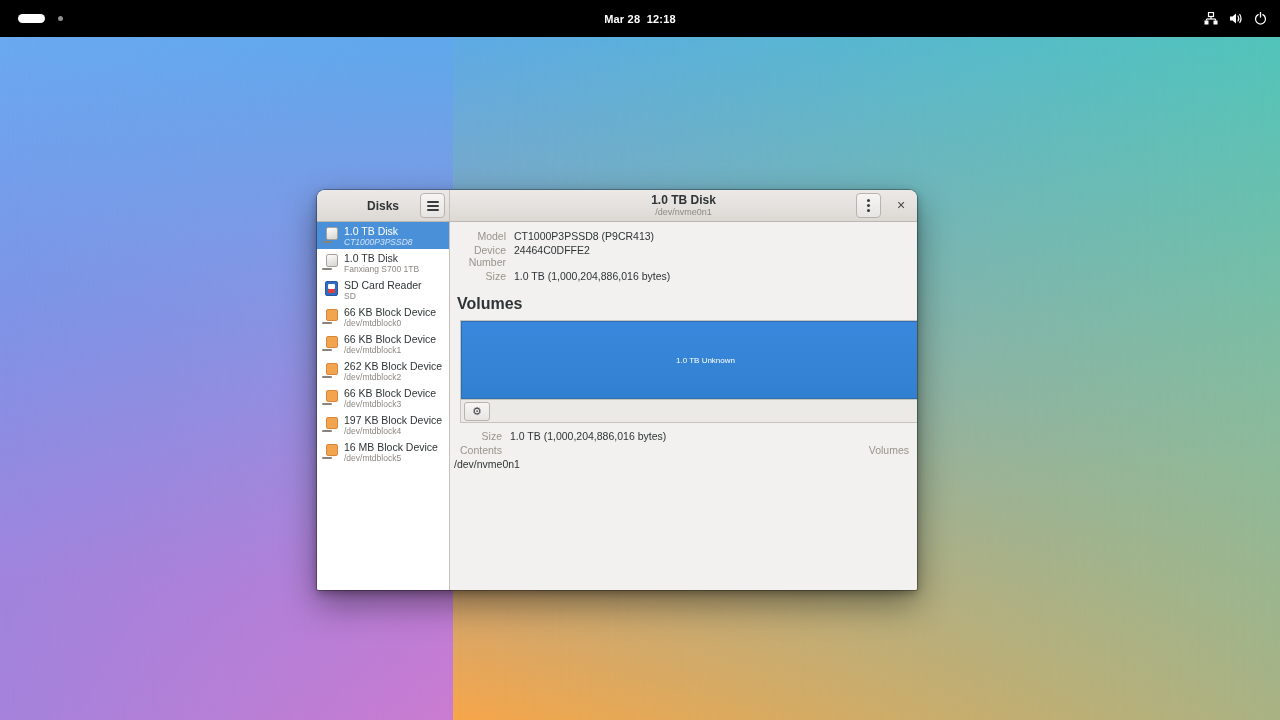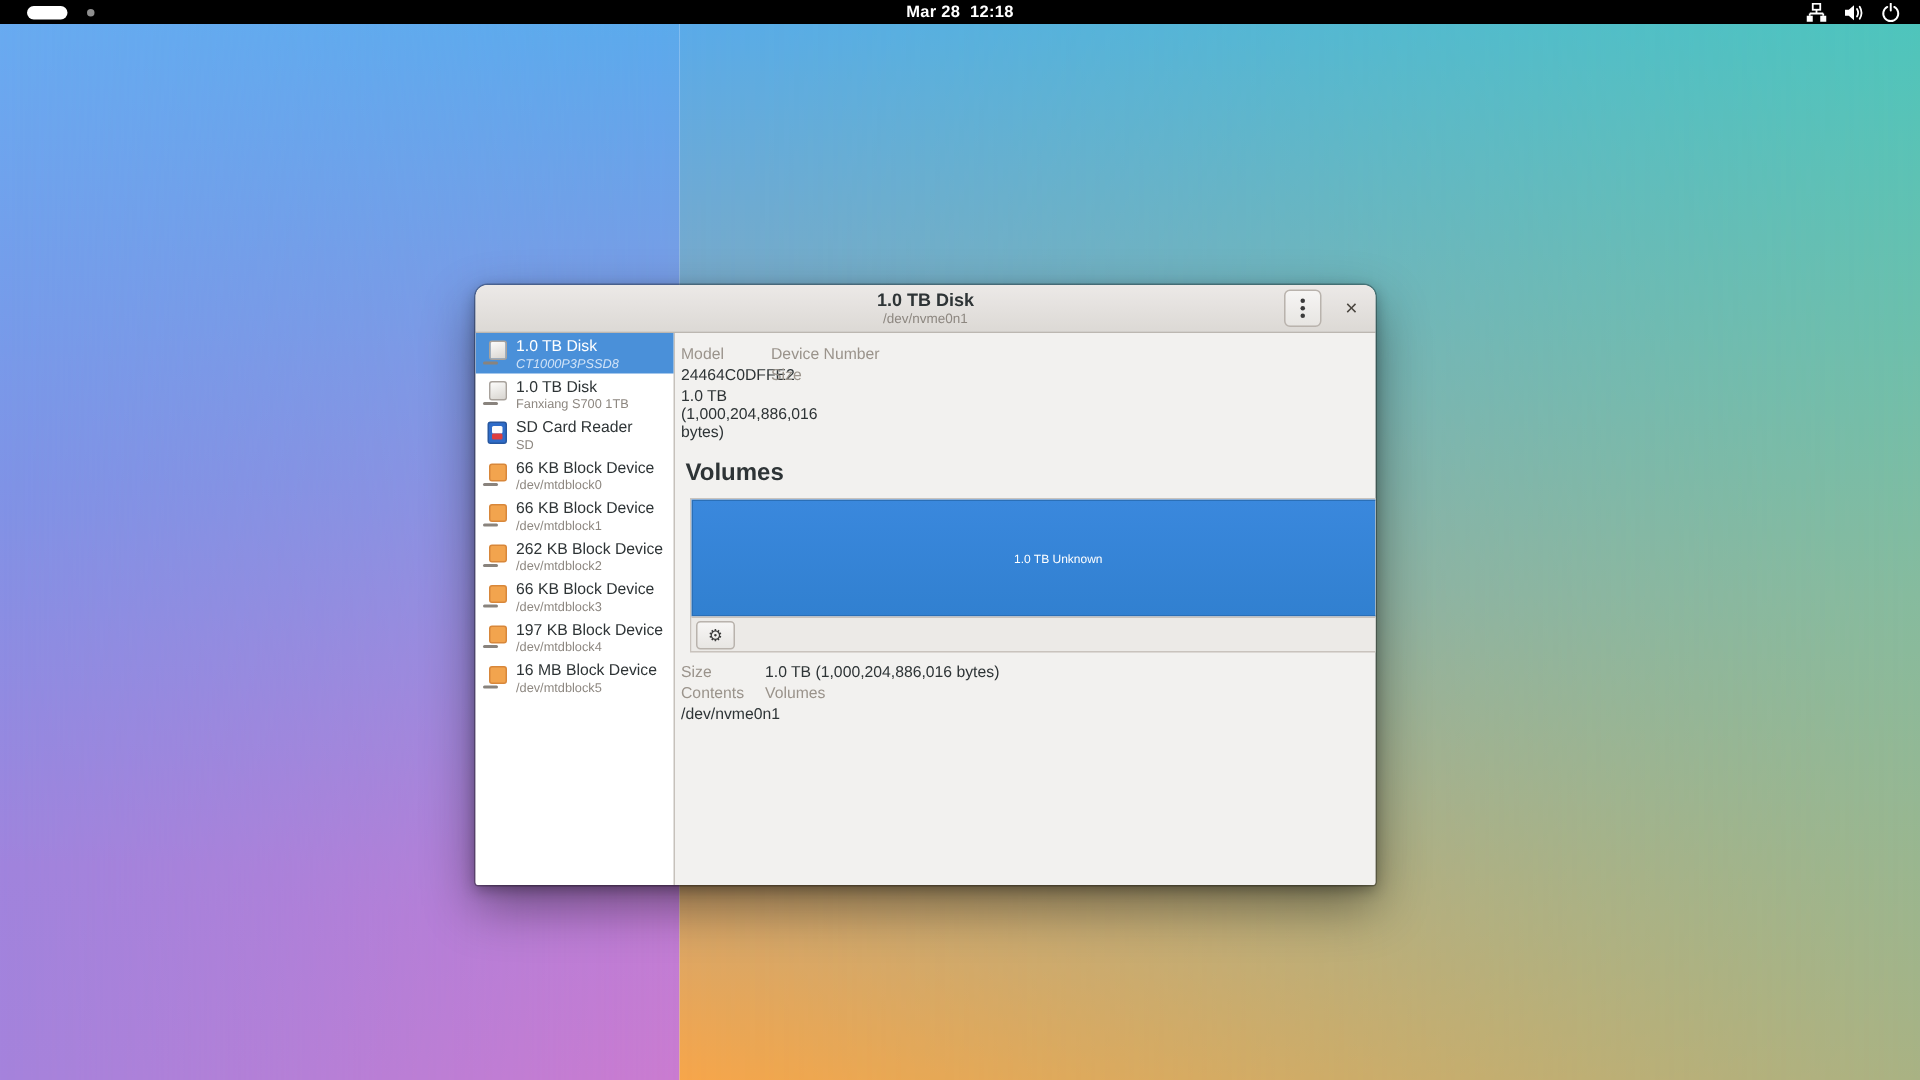--- a/index.html
+++ b/index.html
@@ -15,21 +15,21 @@
     -webkit-mask-image:linear-gradient(to right,transparent,black);
     mask-image:linear-gradient(to right,transparent,black); }
   .wall-right { left:453px; width:827px;
     background:linear-gradient(to bottom,#58abec 0%,#9aa8a8 55%,#f7a64a 100%); }
   .wall-right::after { content:""; position:absolute; inset:0;
     background:linear-gradient(to bottom,#4cc5bd 0%,#86bb9e 55%,#a9b284 100%);
     -webkit-mask-image:linear-gradient(to right,transparent,black);
     mask-image:linear-gradient(to right,transparent,black); }
 
   
-  .topbar { position:absolute; top:0; left:0; width:1280px; height:16px; background:#000;
+  .topbar { position:absolute; top:0; left:0; width:1280px; height:37px; background:#000;
     display:flex; align-items:center; z-index:50; }
   .ws-ind { display:flex; align-items:center; margin-left:18px; gap:13px; }
   .ws-pill { width:27px; height:9px; border-radius:5px; background:#fff; }
   .ws-dot { width:5px; height:5px; border-radius:50%; background:#8f8f8f; }
   .clock { position:absolute; left:50%; transform:translateX(-50%); color:#fff;
     font-size:11px; font-weight:bold; letter-spacing:.2px; white-space:pre; }
   .status-icons { margin-left:auto; margin-right:13px; display:flex; align-items:center; gap:11px; }
   .status-icons svg { display:block; }
 
   
@@ -79,21 +79,21 @@
   .icon.sd .plate { width:13px; height:15px; background:#2f6cc8; border-color:#27579f; }
   .icon.sd .plate::before { content:""; position:absolute; left:2px; right:2px; top:2px; height:5px;
     background:#fdfdfd; border-radius:1px; }
   .icon.sd .plate::after { content:""; position:absolute; left:2px; right:2px; bottom:2px; height:4px;
     background:#dd3e3e; border-radius:1px; }
 
   
   .main { flex:1; background:#f2f1ef; padding:8px 8px 0 4px; overflow:hidden; }
   .detail-grid { display:grid; grid-template-columns:52px 1fr; column-gap:8px; row-gap:2px;
     font-size:10.5px; }
-  .d-label { text-align:left; color:#9a938b; }
+  .d-label { text-align:right; color:#9a938b; }
   .d-value { color:#2e3436; }
 
   .volumes-heading { margin:13px 0 7px 3px; font-size:16px; font-weight:bold; color:#2e3436; }
 
   .volume-frame { margin-left:6px; width:491px; border:1px solid #c9c3bd; background:#eceae7; }
   .volume-area { height:78px; display:flex; align-items:center; justify-content:center;
     background:linear-gradient(to bottom,#3a88dd,#3180d0);
     box-shadow:inset 0 0 0 1px #2b6fb6; cursor:pointer; }
   .volume-label { color:#fff; font-size:8px; }
   .volume-toolbar { height:23px; display:flex; align-items:center; padding-left:3px;
@@ -142,20 +142,30 @@
         <path d="M4.2 2.6 A5 5 0 1 0 8.8 2.6" fill="none" stroke="#fff" stroke-width="1.3" stroke-linecap="round"></path>
         <line x1="6.5" y1="0.5" x2="6.5" y2="5" stroke="#fff" stroke-width="1.3" stroke-linecap="round"></line>
       </svg>
     </span>
   </div>
 </div>
 
 <div class="window">
 
   <div class="titlebar">
+    <div class="tb-left">
+      <span class="app-title">Disks</span>
+      <div class="sq-btn" style="right:4px;">
+        <span class="hamburger">
+            <i></i>
+            <i></i>
+            <i></i>
+          </span>
+      </div>
+    </div>
     <div class="tb-right">
       <div class="win-title">1.0 TB Disk</div>
       <div class="win-sub">/dev/nvme0n1</div>
       <div class="sq-btn" style="right:36px;">
         <span class="dots">
             <i></i>
             <i></i>
             <i></i>
           </span>
       </div>
@@ -253,20 +263,21 @@
         <span class="si-text">
             <span class="si-title">16 MB Block Device</span>
             <span class="si-sub">/dev/mtdblock5</span>
           </span>
       </div>
     </div>
 
     <div class="main">
       <div class="detail-grid">
         <span class="d-label">Model</span>
+        <span class="d-value">CT1000P3PSSD8 (P9CR413)</span>
         <span class="d-label">Device Number</span>
         <span class="d-value">24464C0DFFE2</span>
         <span class="d-label">Size</span>
         <span class="d-value">1.0 TB (1,000,204,886,016 bytes)</span>
       </div>
 
       <div class="volumes-heading">Volumes</div>
 
       <div class="volume-frame">
         <div class="volume-area">

